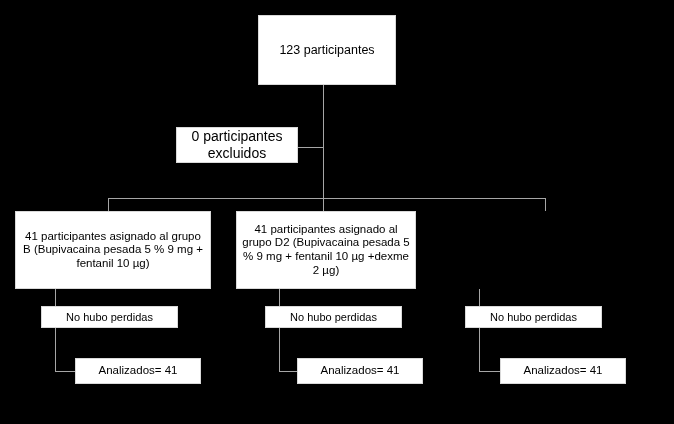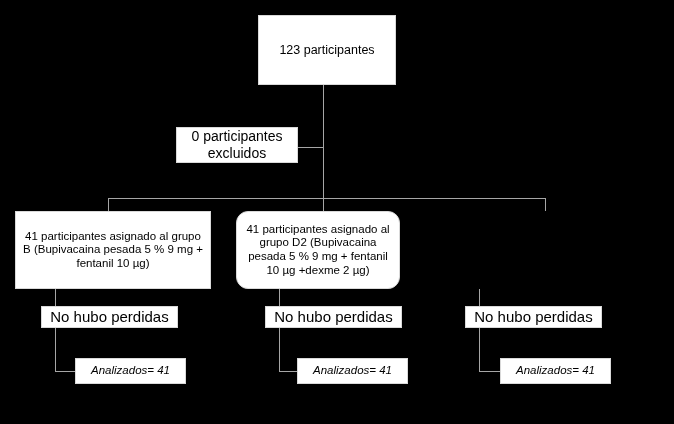--- a/index.html
+++ b/index.html
@@ -30,27 +30,27 @@
     padding: 2px 4px;
   }
   .node span {
     display: block;
     width: 100%;
   }
   .n-top     { left: 258px; top: 3px;   width: 138px; height: 70px;  font-size: 12.5px; }
   .n-excl    { left: 176px; top: 115px; width: 122px; height: 36px;  font-size: 14px; }
   .n-group   { font-size: 11.5px; top: 199px; height: 78px; }
   .n-gL      { left: 15px;  width: 196px; }
-  .n-gM      { left: 236px; width: 164px; border-radius: 12px; }
+  .n-gM      { left: 236px; width: 180px; }
   .n-gR      { left: 449px; width: 210px; }
-  .n-loss    { font-size: 15px; top: 294px; height: 22px; width: 137px; }
+  .n-loss    { font-size: 11px; top: 294px; height: 22px; width: 137px; }
   .n-lossL   { left: 41px; }
   .n-lossM   { left: 265px; }
   .n-lossR   { left: 465px; }
-  .n-anal    { font-size: 11.5px; top: 346px; height: 26px; width: 111px; font-style: italic; }
+  .n-anal    { font-size: 11.5px; top: 346px; height: 26px; width: 126px; }
   .n-analL   { left: 75px; }
   .n-analM   { left: 297px; }
   .n-analR   { left: 500px; }
 
   .line {
     position: absolute;
     background: #a6a6a6;
   }
   .v { width: 1px; }
   .h { height: 1px; }

